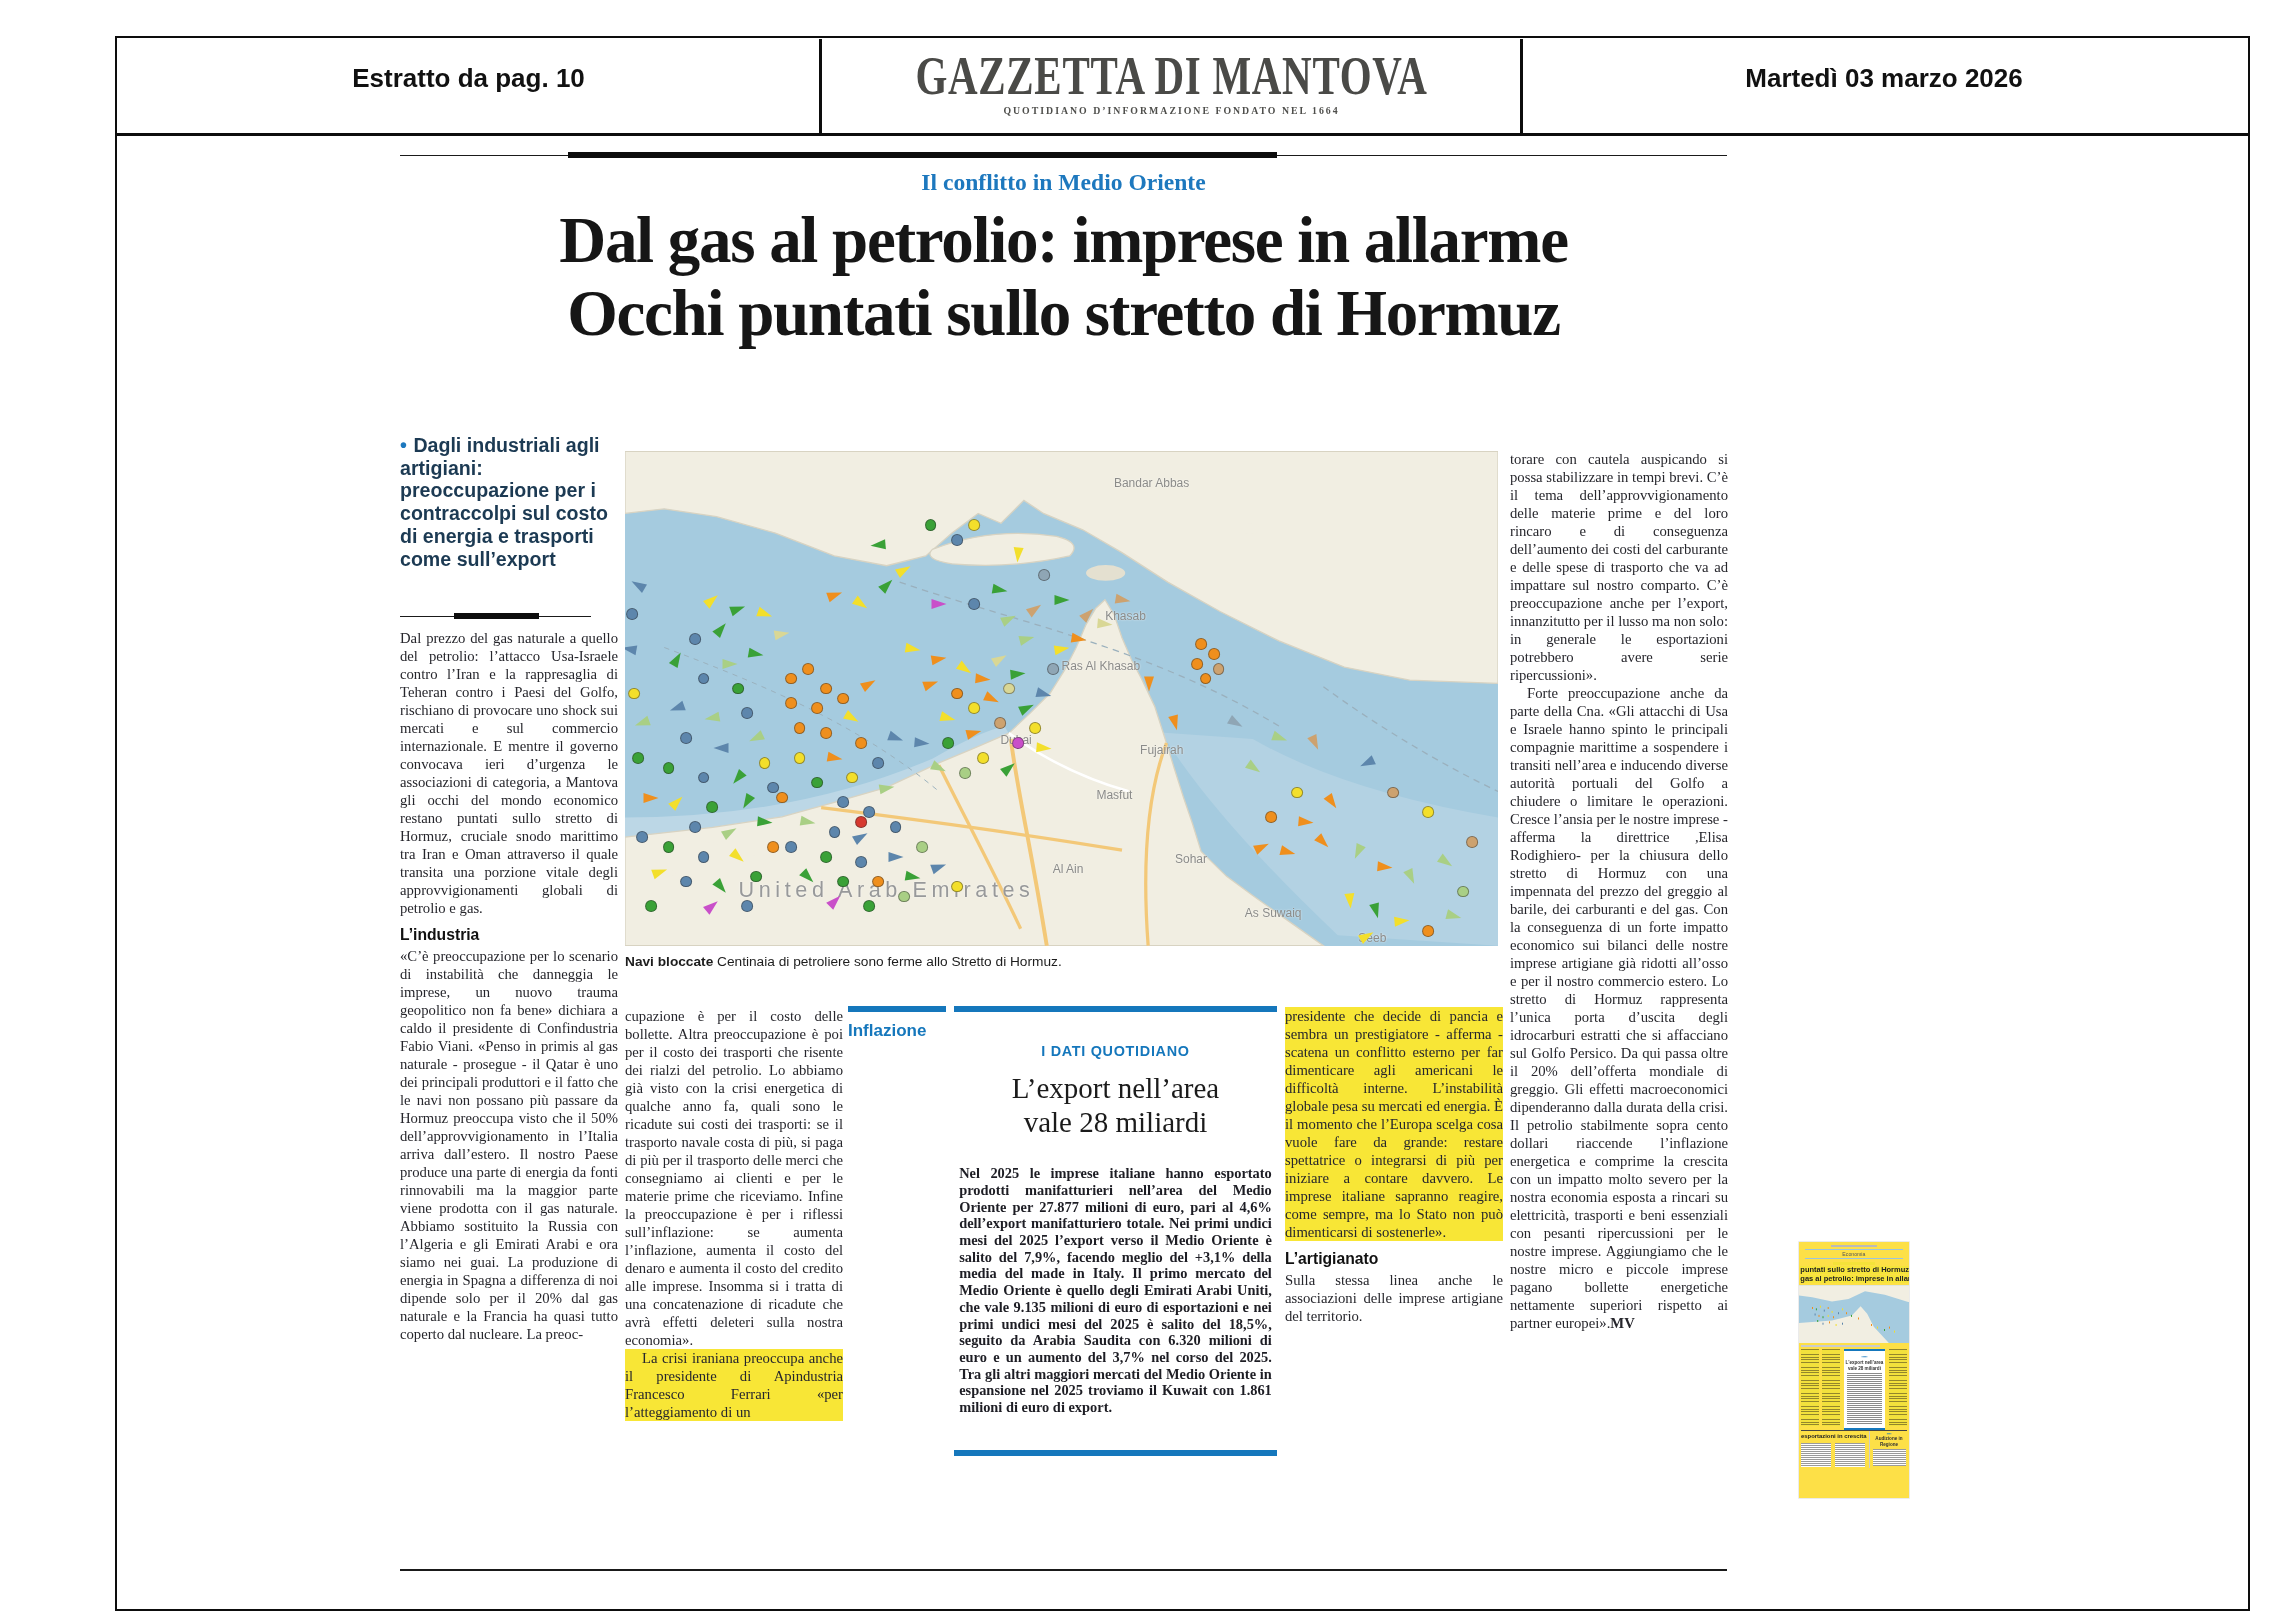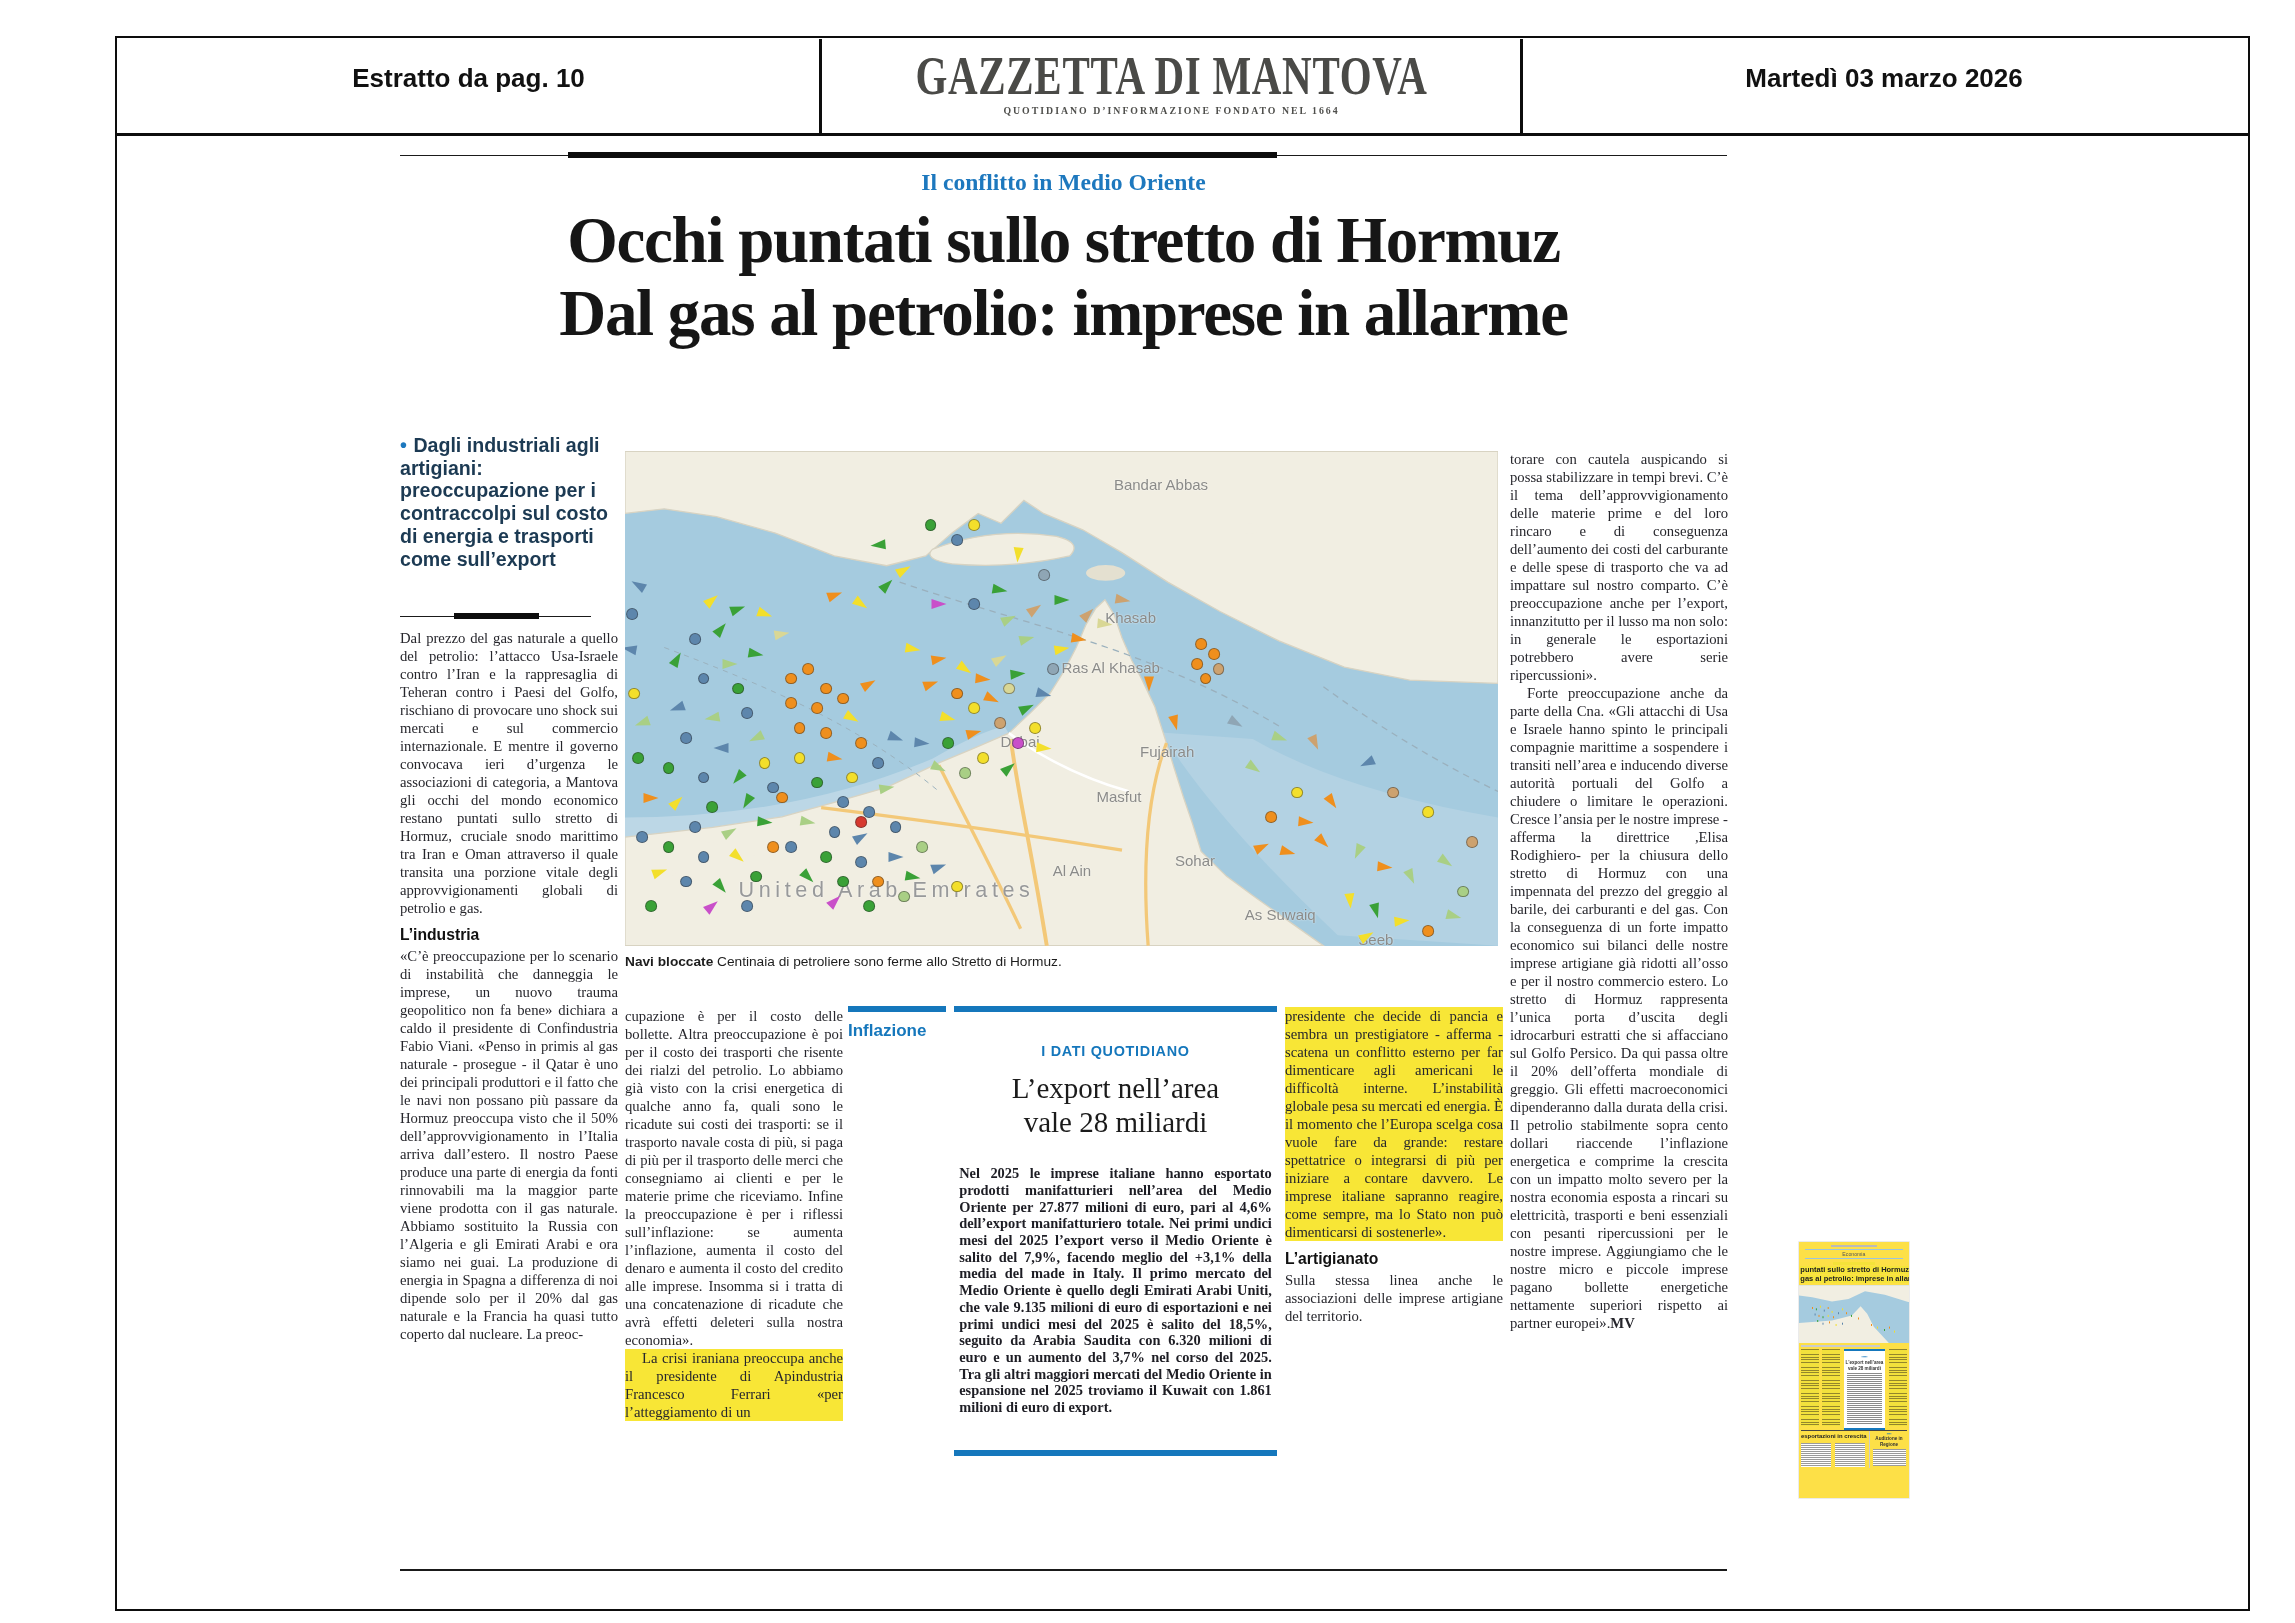--- a/index.html
+++ b/index.html
@@ -33,21 +33,21 @@
   .bodycol{font-family:"Liberation Serif",serif;font-size:14.7px;line-height:18px;
     color:#26262c;text-align:justify;}
   .bodycol p{margin:0;}
   .bodycol p.ind{text-indent:17px;}
   .sechead{font-family:"Liberation Sans",sans-serif;font-weight:bold;font-size:15.7px;
     margin:9.2px 0 2.6px 0;color:#111;}
   .hl{background:#f8e636;}
   
   #map{left:625px;top:451px;width:873px;height:495px;overflow:hidden;background:#a5cbdf;}
   #map svg{position:absolute;left:0;top:0;}
-  .map-label{position:absolute;color:#8b8b89;font-size:15px;white-space:nowrap;
+  .map-label{position:absolute;color:#8b8b89;font-size:12px;white-space:nowrap;
     text-shadow:0 0 2px rgba(255,255,255,.8);}
   .map-label.big{font-size:21.6px;letter-spacing:4.6px;color:#98999a;}
   .mk{position:absolute;}
   .mk.dot{width:9.8px;height:9.8px;border-radius:50%;border:0.7px solid rgba(40,40,40,.45);
     transform:translate(-50%,-50%);}
   .mk.arr{width:0;height:0;border-left:5.2px solid transparent;border-right:5.2px solid transparent;
     border-bottom:15.7px solid #000;}
   #map-caption{left:625px;top:954px;width:981px;font-size:13.7px;color:#1d1d1d;}
   
   #inflazione{left:848px;top:1006px;width:101px;}
@@ -125,22 +125,22 @@
     <div class="logo-sub">QUOTIDIANO D’INFORMAZIONE FONDATO NEL 1664</div>
   </div>
 
   <div class="abs header-cell" style="left:1522px;width:724px;">Martedì 03 marzo 2026</div>
 
   <div class="abs rule-thin" style="left:400px;top:155px;width:1327px;"></div>
   <div class="abs rule-thick" style="left:568px;top:152px;width:709px;"></div>
 
   <div class="abs" id="kicker">Il conflitto in Medio Oriente</div>
   <div class="abs" id="headline">
+    <div>Dal gas al petrolio: imprese in allarme</div>
     <div>Occhi puntati sullo stretto di Hormuz</div>
-    <div>Dal gas al petrolio: imprese in allarme</div>
   </div>
 
   <div class="abs" id="standfirst"><span class="bullet">•</span><span>Dagli industriali agli artigiani: preoccupazione per i contraccolpi sul costo di energia e trasporti come sull’export</span></div>
   <div class="abs rule-thin" style="left:400px;top:616px;width:191px;"></div>
   <div class="abs rule-thick" style="left:454px;top:613px;width:85px;"></div>
 
   <div class="abs bodycol" style="left:400px;top:629px;width:218px;height:850px;overflow:hidden;">
     <p>Dal prezzo del gas naturale a quello del petrolio: l’attacco Usa-Israele contro l’Iran e la rappresaglia di Teheran contro i Paesi del Golfo, rischiano di provocare uno shock sui mercati e sul commercio internazionale. E mentre il governo convocava ieri d’urgenza le associazioni di categoria, a Mantova gli occhi del mondo economico restano puntati sullo stretto di Hormuz, cruciale snodo marittimo tra Iran e Oman attraverso il quale transita una porzione vitale degli approvvigionamenti globali di petrolio e gas.</p>
     <div class="sechead">L’industria</div>
     <p>«C’è preoccupazione per lo scenario di instabilità che danneggia le imprese, un nuovo trauma geopolitico non fa bene» dichiara a caldo il presidente di Confindustria Fabio Viani. «Penso in primis al gas naturale - prosegue - il Qatar è uno dei principali produttori e il fatto che le navi non possano più passare da Hormuz preoccupa visto che il 50% dell’approvvigionamento in l’Italia arriva dall’estero. Il nostro Paese produce una parte di energia da fonti rinnovabili ma la maggior parte viene prodotta con il gas naturale. Abbiamo sostituito la Russia con l’Algeria e gli Emirati Arabi e ora siamo nei guai. La produzione di energia in Spagna a differenza di noi dipende solo per il 20% dal gas naturale e la Francia ha quasi tutto coperto dal nucleare. La preoc-</p>

